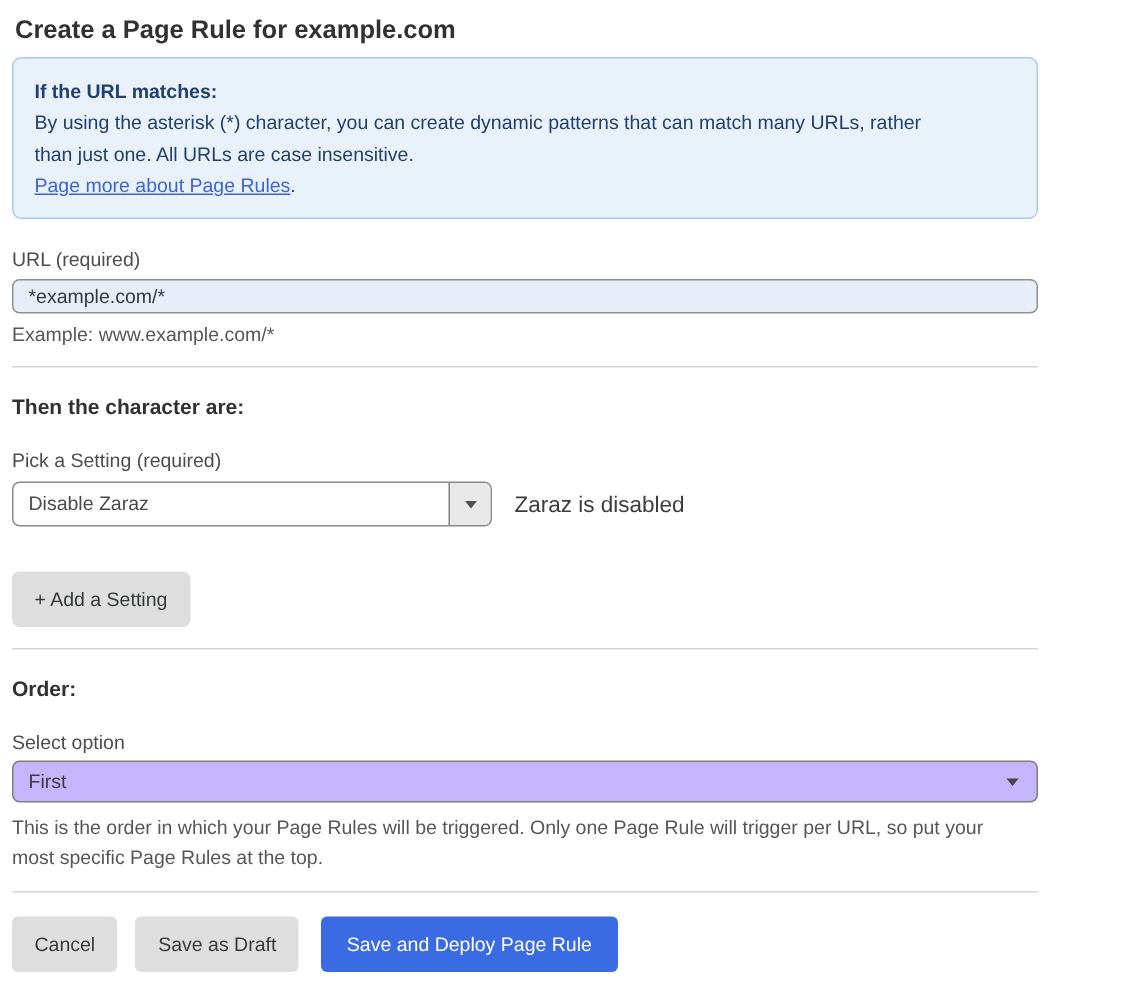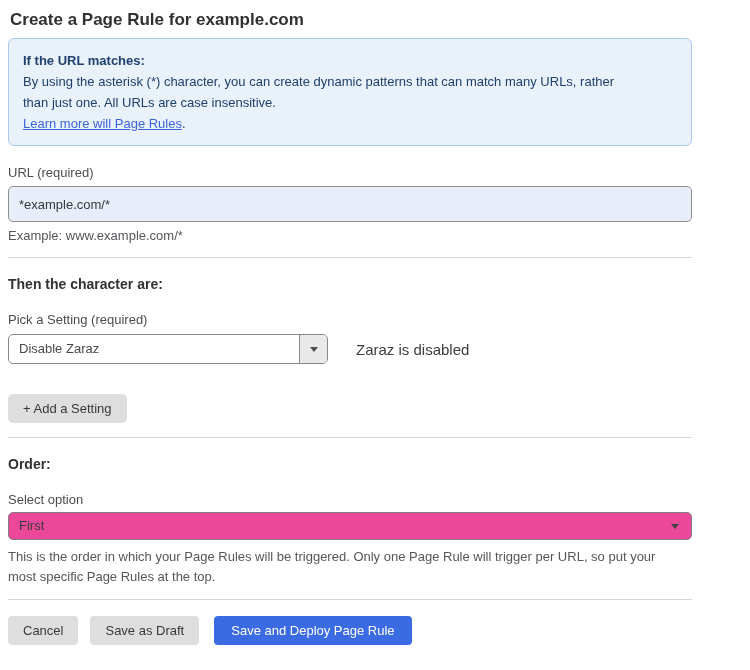--- a/index.html
+++ b/index.html
@@ -32,21 +32,21 @@
     color: #3c64d9; text-decoration: underline; cursor: pointer;
   }
   .info-link-suffix { color: #20406f; }
 
   .field-label {
     display: block; font-size: 13px; line-height: 15px;
     color: #4d4d51; margin-bottom: 6px;
   }
 
   .url-input {
-    width: 100%; height: 36px;
+    width: 100%; height: 23px;
     background: #e7eefa;
     border: 1px solid #90908f;
     border-radius: 5px;
     padding: 0 10px;
     font-size: 13px; color: #36393a;
     font-family: "Liberation Sans", sans-serif;
     outline: none;
   }
 
   .hint {
@@ -83,34 +83,34 @@
     display: flex; align-items: center; justify-content: center;
     cursor: pointer;
   }
   .tri {
     width: 0; height: 0; display: inline-block;
     border-left: 4px solid transparent;
     border-right: 4px solid transparent;
     border-top: 5px solid #505050;
   }
 
-  .status-text { font-size: 15px; color: #3c3c3e; margin-left: 28px; }
+  .status-text { font-size: 15px; color: #3c3c3e; margin-left: 15px; }
 
   .btn {
     font-family: "Liberation Sans", sans-serif;
-    font-size: 13px; height: 29px; border: none;
+    font-size: 13px; height: 37px; border: none;
     border-radius: 4px; cursor: pointer; color: #36393a;
   }
   .btn-gray { background: #dedede; padding: 0 15px; }
   .btn-primary { background: #3b6be2; color: #ffffff; padding: 0 17px; }
   .add-setting-btn { margin-top: 30px; border-radius: 5px; }
 
   .select-full {
     position: relative; width: 100%; height: 28px;
-    background: #ec4899;
+    background: #c4b5fd;
     border: 1px solid #7e7e80;
     border-radius: 5px;
     cursor: pointer;
   }
   .select-full .select-value {
     display: block; padding: 0 10px; line-height: 26px;
     font-size: 13px; color: #3c3c3e;
   }
   .select-full .tri {
     position: absolute; right: 12px; top: 11px; border-top-color: #444446;
@@ -125,21 +125,21 @@
 </head>
 <body>
 
 <div class="page">
 
   <h1 class="page-title">Create a Page Rule for example.com</h1>
 
   <div class="info-box">
     <div class="info-heading">If the URL matches:</div>
     <div class="info-body">By using the asterisk (*) character, you can create dynamic patterns that can match many URLs, rather than just one. All URLs are case insensitive.</div>
-    <div><a class="info-link">Learn more will Page Rules</a><span class="info-link-suffix">.</span></div>
+    <div><a class="info-link">Page more about Page Rules</a><span class="info-link-suffix">.</span></div>
   </div>
 
   <label class="field-label">URL (required)</label>
   <input class="url-input" type="text" value="*example.com/*" style="">
   <div class="hint">Example: www.example.com/*</div>
 
   <hr class="divider">
 
   <h2 class="section-heading">Then the character are:</h2>
 

